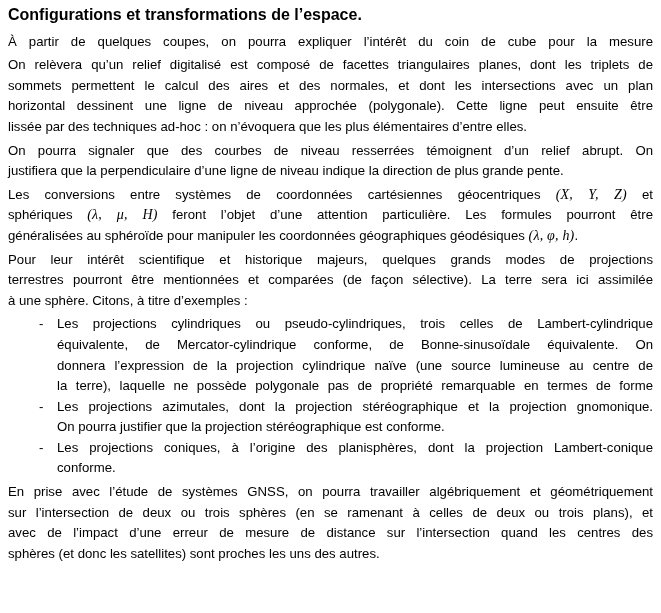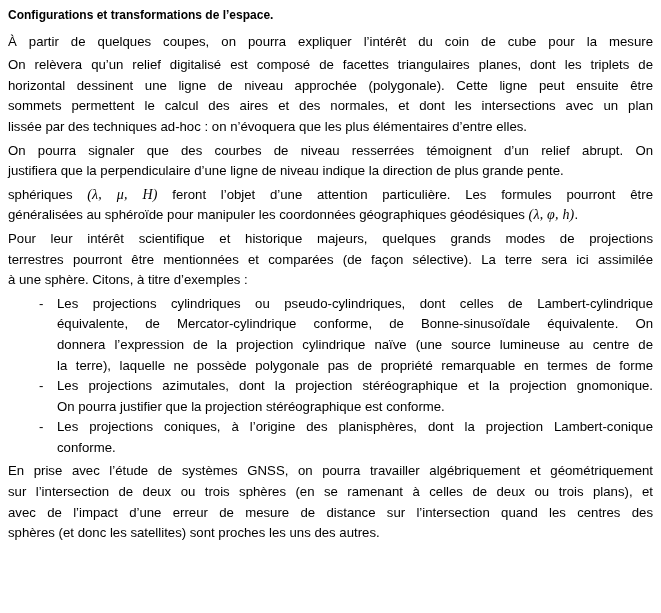--- a/index.html
+++ b/index.html
@@ -13,21 +13,21 @@
     box-sizing: border-box;
     width: 661px;
     height: 613px;
     padding: 5px 8px 0 8px;
     font-family: "Liberation Sans", "DejaVu Sans", sans-serif;
     font-size: 13.2px;
     color: #000000;
   }
   .doc-title {
     font-weight: bold;
-    font-size: 12px;
+    font-size: 16px;
     line-height: 20.6px;
     margin: 0 0 6px 0;
   }
   .para { margin: 0 0 3px 0; }
   .page > :last-child { margin-bottom: 0; }
   .line { line-height: 20.6px; text-align: left; }
   .line.fill { text-align: justify; text-align-last: justify; }
   .list { margin: 0 0 3px 0; }
   .list-item { position: relative; padding-left: 49px; }
   .dash {
@@ -49,47 +49,48 @@
 <div class="page">
 
   <div class="doc-title">Configurations et transformations de l’espace.</div>
 
   <div class="para">
       <div class="line fill"><span>À partir de quelques coupes, on pourra expliquer l’intérêt du coin de cube pour la mesure</span></div>
     </div>
 
   <div class="para">
       <div class="line fill"><span>On relèvera qu’un relief digitalisé est composé de facettes triangulaires planes, dont les triplets de</span></div>
+      <div class="line fill"><span>sommets permettent le calcul des aires et des normales, et dont les intersections avec un plan</span></div>
       <div class="line fill"><span>horizontal dessinent une ligne de niveau approchée (polygonale). Cette ligne peut ensuite être</span></div>
-      <div class="line fill"><span>sommets permettent le calcul des aires et des normales, et dont les intersections avec un plan</span></div>
       <div class="line"><span>lissée par des techniques ad-hoc : on n’évoquera que les plus élémentaires d’entre elles.</span></div>
     </div>
 
   <div class="para">
       <div class="line fill"><span>On pourra signaler que des courbes de niveau resserrées témoignent d’un relief abrupt. On</span></div>
       <div class="line"><span>justifiera que la perpendiculaire d’une ligne de niveau indique la direction de plus grande pente.</span></div>
     </div>
 
   <div class="para">
+      <div class="line fill"><span>Les conversions entre systèmes de coordonnées cartésiennes géocentriques </span><span class="math">(X, Y, Z)</span><span> et</span></div>
       <div class="line fill"><span>sphériques </span><span class="math">(λ, μ, H)</span><span> feront l’objet d’une attention particulière. Les formules pourront être</span></div>
       <div class="line"><span>généralisées au sphéroïde pour manipuler les coordonnées géographiques géodésiques </span><span class="math">(λ, φ, h)</span><span>.</span></div>
     </div>
 
   <div class="para">
       <div class="line fill"><span>Pour leur intérêt scientifique et historique majeurs, quelques grands modes de projections</span></div>
       <div class="line fill"><span>terrestres pourront être mentionnées et comparées (de façon sélective). La terre sera ici assimilée</span></div>
       <div class="line"><span>à une sphère. Citons, à titre d’exemples :</span></div>
     </div>
 
   <div class="list">
 
     <div class="list-item">
       <span class="dash">-</span>
       <div class="item-text">
-          <div class="line fill"><span>Les projections cylindriques ou pseudo-cylindriques, dont celles de Lambert-cylindrique</span></div>
+          <div class="line fill"><span>Les projections cylindriques ou pseudo-cylindriques, trois celles de Lambert-cylindrique</span></div>
           <div class="line fill"><span>équivalente, de Mercator-cylindrique conforme, de Bonne-sinusoïdale équivalente. On</span></div>
           <div class="line fill"><span>donnera l’expression de la projection cylindrique naïve (une source lumineuse au centre de</span></div>
           <div class="line fill"><span>la terre), laquelle ne possède polygonale pas de propriété remarquable en termes de forme</span></div>
         </div>
     </div>
 
     <div class="list-item">
       <span class="dash">-</span>
       <div class="item-text">
           <div class="line fill"><span>Les projections azimutales, dont la projection stéréographique et la projection gnomonique.</span></div>

